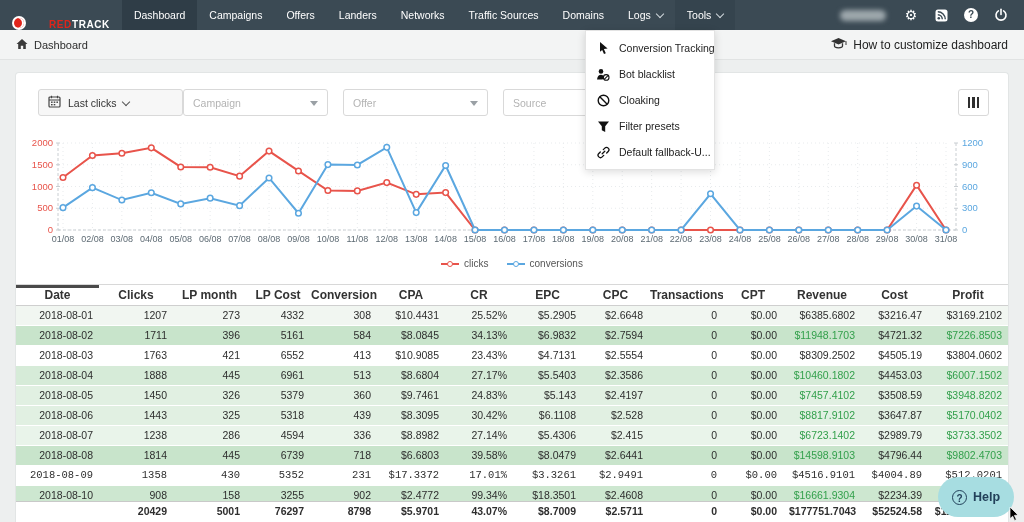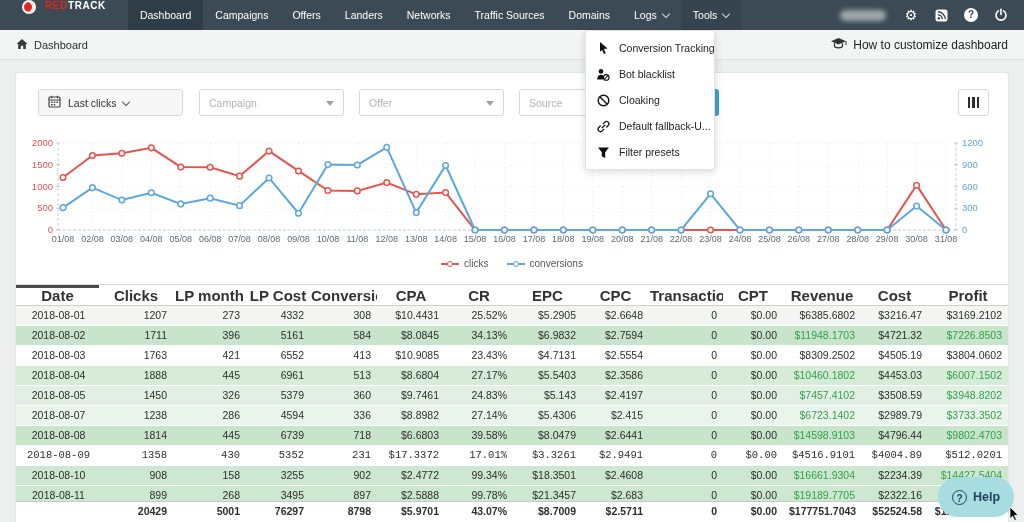--- a/index.html
+++ b/index.html
@@ -1,21 +1,21 @@
 <!DOCTYPE html>
 <html style="--brand-red: #e0251b; --navbar-bg: #3b4a54; --accent-blue: #3f9fe0; --green-text: #33a04c; --help-bg: #a7dde1;"><head>
 <meta charset="utf-8">
 <style>
   html,body{margin:0;padding:0}
   body{width:1024px;height:522px;overflow:hidden;position:relative;background:#edefef;
        font-family:"Liberation Sans","DejaVu Sans",sans-serif;-webkit-font-smoothing:antialiased}
   
   .navbar{position:absolute;top:0;left:0;width:1024px;height:30px;background:var(--navbar-bg,#3b4a54);
           display:flex;align-items:stretch;z-index:50}
-  .brand{display:flex;align-items:flex-start;gap:9px;padding:0 22px;cursor:pointer}
+  .brand{display:flex;align-items:flex-end;gap:23px;padding:0 12px;cursor:pointer}
   .brand-circle{width:14px;height:14px;border-radius:50%;background:#fff;position:relative;flex:none}
   .brand-circle:after{content:"";position:absolute;left:2px;top:2px;width:10px;height:10px;border-radius:50%;
           background:var(--brand-red,#e0251b);box-shadow:inset -2px 0 0 #fff}
   .brand-text{font-size:10px;font-weight:bold;letter-spacing:.6px;color:#fff}
   .brand-text .red{color:var(--brand-red,#e0251b)}
   .nav-items{display:flex;align-items:stretch}
   .nav-item{display:flex;align-items:center;padding:0 12px;font-size:10.5px;color:#fff;cursor:pointer;white-space:nowrap}
   .nav-item.active{background:#2f3d47}
   .nav-item.open{background:#35444e}
   .nav-caret{width:5px;height:5px;border-right:1.4px solid #cfd7dc;border-bottom:1.4px solid #cfd7dc;
@@ -35,40 +35,40 @@
   .card{position:absolute;left:15px;top:72px;width:994px;height:450px;background:#fff;
         border:1px solid #e2e5e5;border-bottom:none;border-radius:4px 4px 0 0;box-sizing:border-box;overflow:hidden}
   
   .filters{position:absolute;top:16px;left:22px;width:951px;height:27px;display:flex;align-items:stretch}
   .date-widget{width:145px;background:#f7f7f7;border:1px solid #d9d9d9;border-radius:3px;display:flex;
         align-items:center;gap:7px;padding:0 9px;box-sizing:border-box;font-size:10.5px;color:#333;cursor:pointer}
   .dw-caret{width:5px;height:5px;border-right:1.4px solid #555;border-bottom:1.4px solid #555;transform:rotate(45deg);margin-top:-2px}
   .select{width:145px;background:#fff;border:1px solid #d9d9d9;border-radius:3px;display:flex;align-items:center;
         padding:0 9px;box-sizing:border-box;font-size:10.5px;color:#b3b3b3;cursor:pointer;position:relative}
   .sel-caret{position:absolute;right:9px;top:11px;border:4px solid transparent;border-top:5px solid #9aa0a5}
-  .ml16{margin-left:16px}.ml15{margin-left:15px}
+  .ml16{margin-left:0}.ml15{margin-left:15px}
   .apply-btn{margin-left:1px;width:54px;background:var(--accent-blue,#3f9fe0);border:none;border-radius:3px;cursor:pointer}
   .columns-btn{margin-left:auto;width:29px;background:#fff;border:1px solid #d9d9d9;border-radius:3px;cursor:pointer;
         display:flex;align-items:center;justify-content:center;gap:2px}
   .cbar{width:2.5px;height:11px;background:#2f2f2f}
   
   .chart-area{position:absolute;top:62px;left:0;width:992px}
   .legend{display:flex;justify-content:center;gap:18px;font-size:10px;color:#555;margin-top:1px}
   .legend-item{display:flex;align-items:center;gap:5px;cursor:pointer}
   .lm{width:18px;height:9px;position:relative}
   .lm-line{position:absolute;left:0;right:0;top:4px;height:1.5px}
   .lm-ring{position:absolute;left:6px;top:1.5px;width:4px;height:4px;border-radius:50%;background:#fff;border:1.5px solid}
   
   .table-area{position:absolute;top:211px;left:0;width:992px}
   table{border-collapse:collapse;table-layout:fixed;width:992px;font-size:10.5px;color:#2e2e2e}
   th{height:18px;font-weight:bold;border-top:1px solid #d8d8d8;border-bottom:1px solid #cfcfcf;
-     position:relative;font-size:15px;color:#333;cursor:pointer;white-space:nowrap;overflow:hidden}
+     position:relative;font-size:12px;color:#333;cursor:pointer;white-space:nowrap;overflow:hidden}
   th.sorted:before{content:"";position:absolute;top:0;left:0;right:0;height:3px;background:#4a4a4a}
   td{height:19px;line-height:19px;padding:0 6px;text-align:right;white-space:nowrap;overflow:hidden;box-sizing:border-box}
-  td.date{text-align:center;padding-left:8px}
+  td.date{text-align:right;padding-left:8px}
   tbody tr{border-bottom:1px solid rgba(255,255,255,.75)}
   .green{color:var(--green-text,#33a04c)}
   .totals-wrap{position:absolute;left:0;right:0;bottom:0;background:#fff;border-top:1px solid #c9c9c9;z-index:5}
   .totals-wrap td{font-weight:bold}
   
   .tools-dropdown{position:absolute;left:585px;top:30px;width:130px;background:#fff;border:1px solid #e3e3e3;
         box-shadow:0 2px 8px rgba(0,0,0,.14);z-index:60;padding:4px 0;box-sizing:border-box}
   .menu-item{height:26px;display:flex;align-items:center;padding:0 10px;gap:9px;font-size:10.5px;color:#222;cursor:pointer;white-space:nowrap}
   .menu-item.active{background:#ececec}
   .menu-item .mi-icon{width:14px;flex:none;display:flex;align-items:center;justify-content:center}
@@ -495,20 +495,36 @@
             <td>$9.7461</td>
             <td>24.83%</td>
             <td>$5.143</td>
             <td>$2.4197</td>
             <td>0</td>
             <td>$0.00</td>
             <td class="green">$7457.4102</td>
             <td>$3508.59</td>
             <td class="green">$3948.8202</td>
           </tr>
+          <tr style="background: rgb(225, 240, 226);">
+            <td class="date">2018-08-06</td>
+            <td>1443</td>
+            <td>325</td>
+            <td>5318</td>
+            <td>439</td>
+            <td>$8.3095</td>
+            <td>30.42%</td>
+            <td>$6.1108</td>
+            <td>$2.528</td>
+            <td>0</td>
+            <td>$0.00</td>
+            <td class="green">$8817.9102</td>
+            <td>$3647.87</td>
+            <td class="green">$5170.0402</td>
+          </tr>
           <tr style="background: rgb(233, 244, 234);">
             <td class="date">2018-08-07</td>
             <td>1238</td>
             <td>286</td>
             <td>4594</td>
             <td>336</td>
             <td>$8.8982</td>
             <td>27.14%</td>
             <td>$5.4306</td>
             <td>$2.415</td>
@@ -651,34 +667,34 @@
         <svg width="13" height="13" viewBox="0 0 13 13">
           <circle cx="6.5" cy="6.5" r="5.3" fill="none" stroke="#111" stroke-width="1.4"></circle>
           <path d="M2.8 2.8 L10.2 10.2" stroke="#111" stroke-width="1.4"></path>
         </svg>
       </span>
       <span>Cloaking</span>
     </div>
     <div class="menu-item">
       <span class="mi-icon">
         <svg width="13" height="13" viewBox="0 0 13 13">
+          <path d="M1 1.5 H12 L8.2 6.3 V12 L4.8 10.2 V6.3 Z" fill="#111"></path>
+        </svg>
+      </span>
+      <span>Filter presets</span>
+    </div>
+    <div class="menu-item">
+      <span class="mi-icon">
+        <svg width="13" height="13" viewBox="0 0 13 13">
           <path d="M5.2 7.8 L7.8 5.2" stroke="#111" stroke-width="1.3" stroke-linecap="round"></path>
           <path d="M6.3 3.6 L7.8 2.1 a2.4 2.4 0 0 1 3.4 3.4 L9.7 7" fill="none" stroke="#111" stroke-width="1.3" stroke-linecap="round"></path>
           <path d="M6.7 9.4 L5.2 10.9 a2.4 2.4 0 0 1 -3.4 -3.4 L3.3 6" fill="none" stroke="#111" stroke-width="1.3" stroke-linecap="round"></path>
         </svg>
       </span>
       <span>Default fallback-U...</span>
-    </div>
-    <div class="menu-item">
-      <span class="mi-icon">
-        <svg width="13" height="13" viewBox="0 0 13 13">
-          <path d="M1 1.5 H12 L8.2 6.3 V12 L4.8 10.2 V6.3 Z" fill="#111"></path>
-        </svg>
-      </span>
-      <span>Filter presets</span>
     </div>
   </div>
 
 <div class="help-pill">
   <span class="help-q">?</span>
   <span>Help</span>
 </div>
 
 <span class="mouse-cursor">
   <svg width="10" height="14" viewBox="0 0 10 14">

